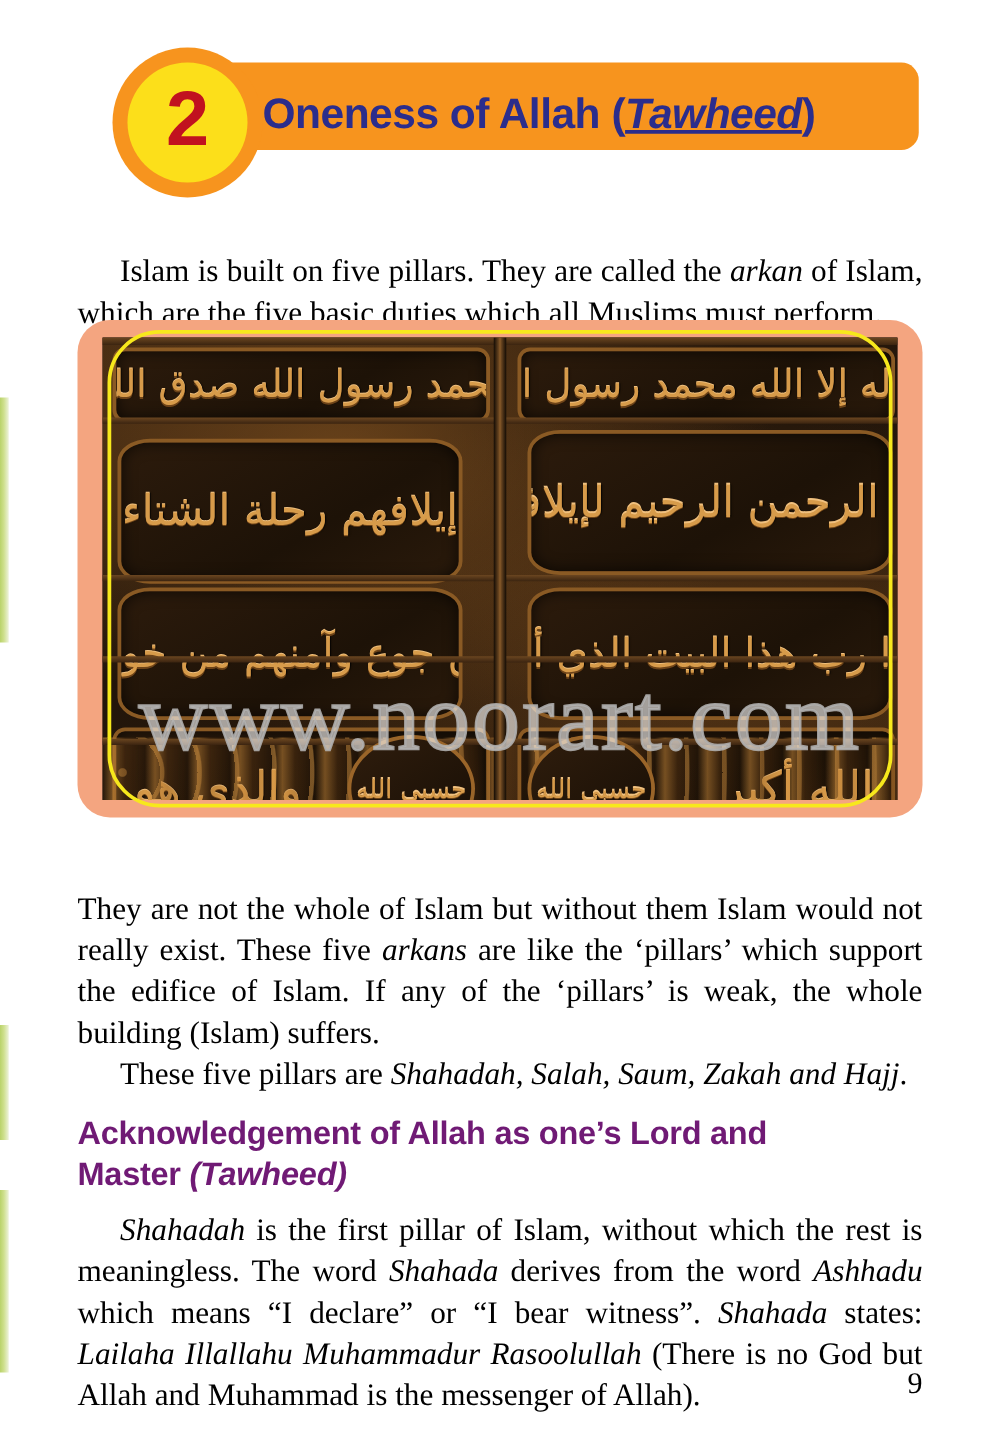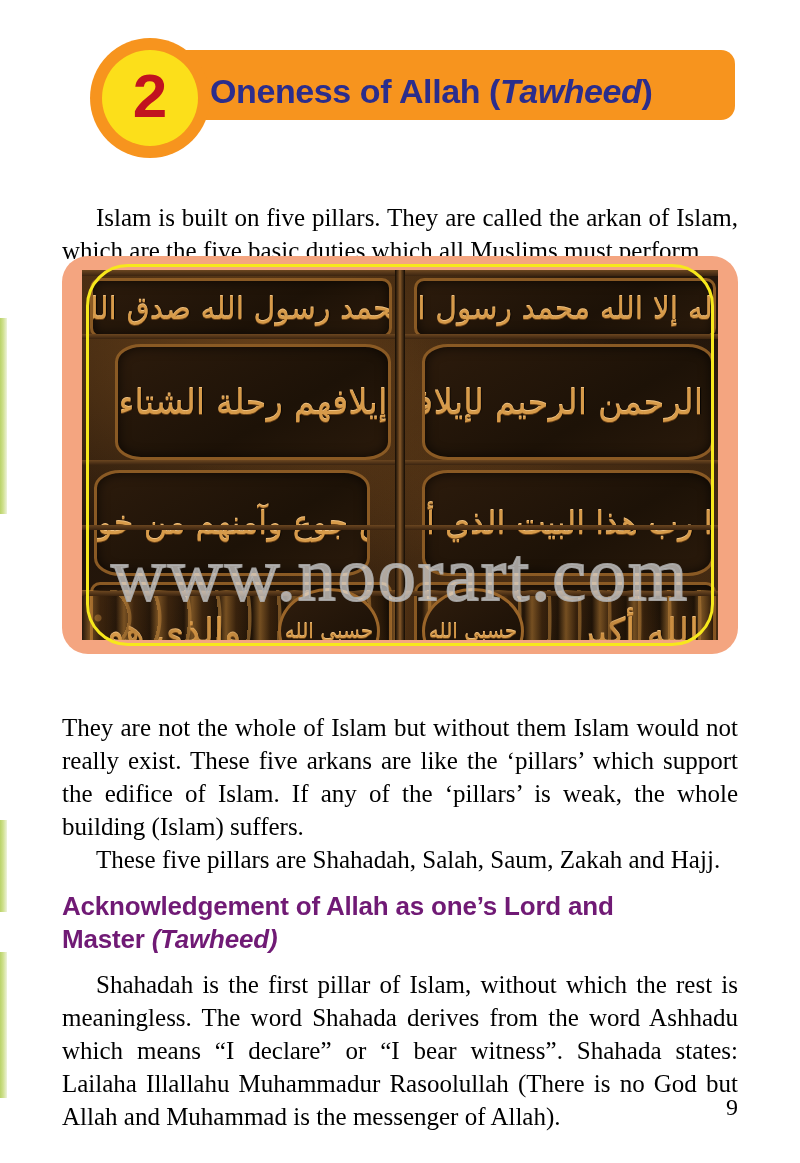--- a/index.html
+++ b/index.html
@@ -58,21 +58,21 @@
     height: 82px;
     display: flex;
     align-items: center;
     font-family: "Liberation Sans", sans-serif;
     font-weight: bold;
     font-size: 34px;
     letter-spacing: -0.4px;
     color: #2b2d8c;
     white-space: nowrap;
   }
-  .header-title .ital { font-style: italic; }
+  .header-title .ital { font-style: italic; text-decoration: underline; }
   .chapter-badge-outer {
     position: absolute;
     left: 0;
     top: 0;
     width: 120px;
     height: 120px;
     border-radius: 50%;
     background: #f7941e;
   }
   .chapter-badge-inner {
@@ -102,21 +102,21 @@
     left: 62px;
     width: 676px;
     font-family: "Liberation Serif", serif;
     font-size: 25px;
     line-height: 33px;
     text-align: justify;
     text-justify: inter-word;
     color: #000;
   }
   .body-text.indent { text-indent: 34px; }
-  .body-text .ital { }
+  .body-text .ital { font-style: italic; }
 
   #para-intro   { top: 176px; }
   #para-pillars { top: 686px; }
   #para-five    { top: 818px; }
   #para-shahadah{ top: 944px; margin-top: 24px; }
 
   
   .section-heading {
     position: absolute;
     left: 62px;
@@ -311,21 +311,21 @@
         <div class="panel" style="left:332px;top:8px;width:296px;height:54px;">
           <div class="calli" style="font-size:30px;">لا إله إلا الله محمد رسول الله</div>
         </div>
         <div class="panel" style="left:8px;top:8px;width:296px;height:54px;">
           <div class="calli" style="font-size:30px;">محمد رسول الله صدق الله</div>
         </div>
 
         <div class="panel rounded" style="left:340px;top:74px;width:286px;height:110px;">
           <div class="calli" style="font-size:34px;">بسم الله الرحمن الرحيم لإيلاف قريش</div>
         </div>
-        <div class="panel rounded" style="left:12px;top:74px;width:270px;height:110px;margin-left:21px;">
+        <div class="panel rounded" style="left:12px;top:81px;width:270px;height:110px;">
           <div class="calli" style="font-size:34px;">إيلافهم رحلة الشتاء</div>
         </div>
 
         <div class="panel rounded" style="left:340px;top:200px;width:286px;height:100px;">
           <div class="calli" style="font-size:32px;">فليعبدوا رب هذا البيت الذي أطعمهم</div>
         </div>
         <div class="panel rounded" style="left:12px;top:200px;width:270px;height:100px;">
           <div class="calli" style="font-size:32px;">من جوع وآمنهم من خوف</div>
         </div>
 

